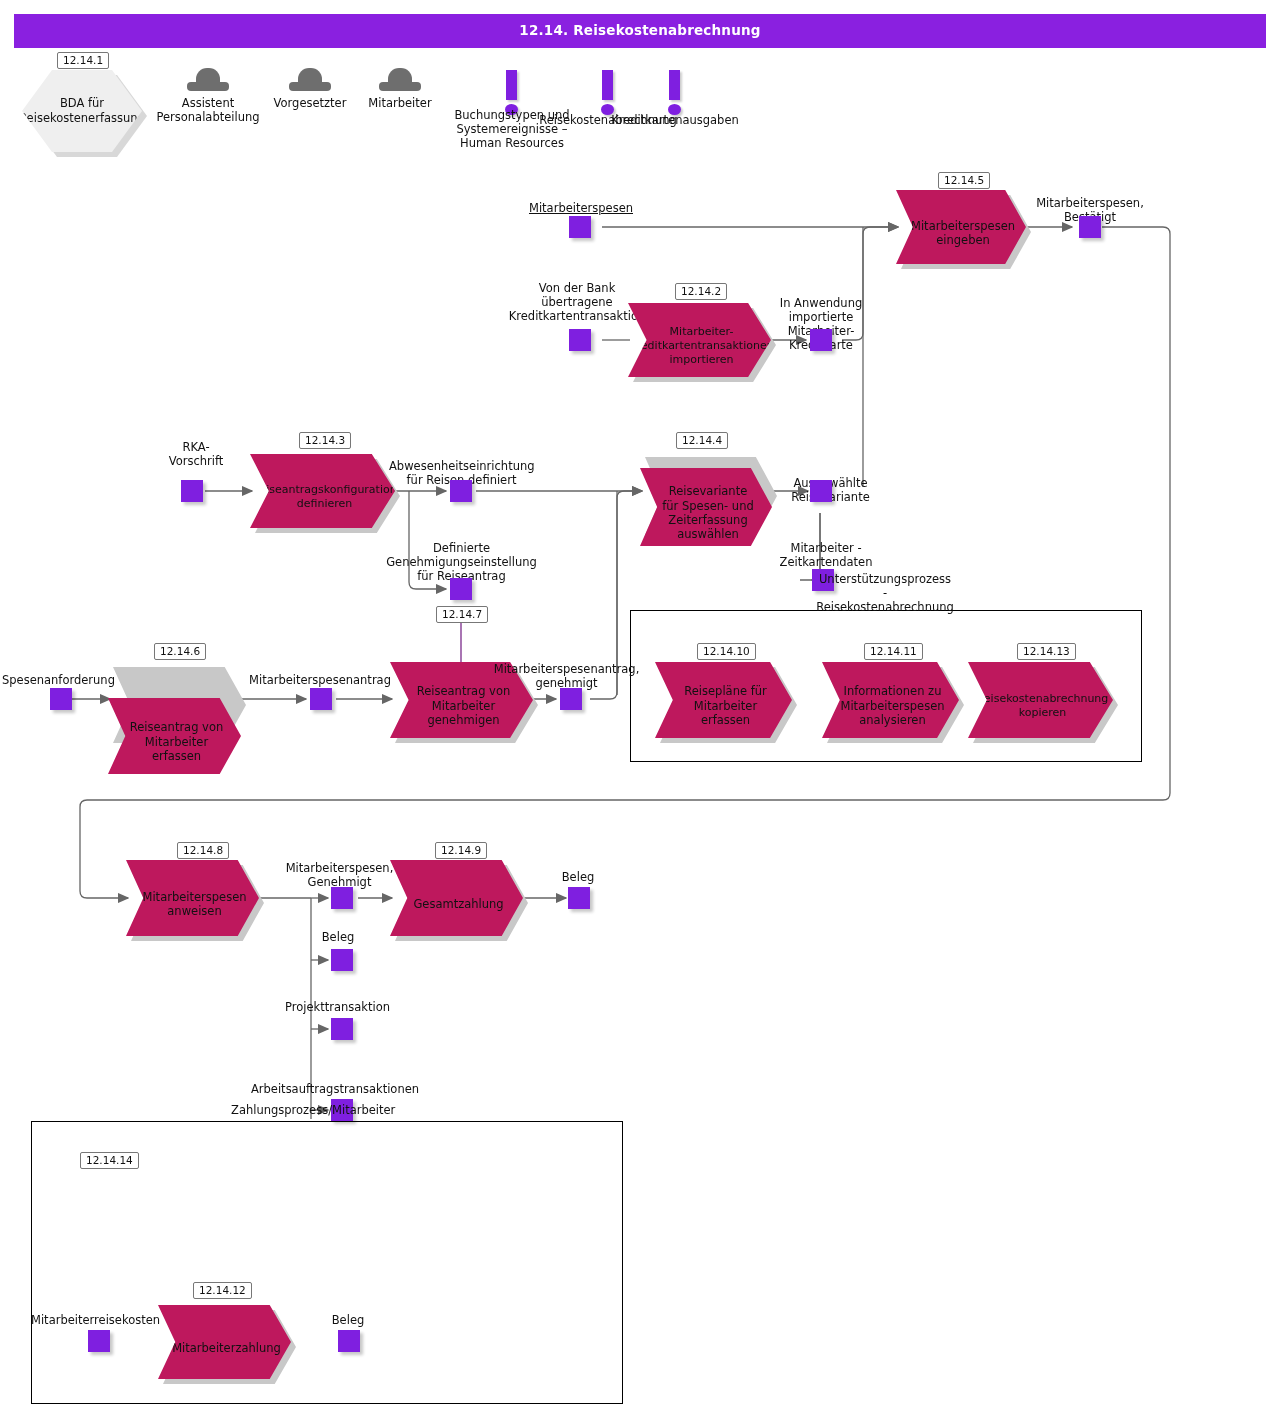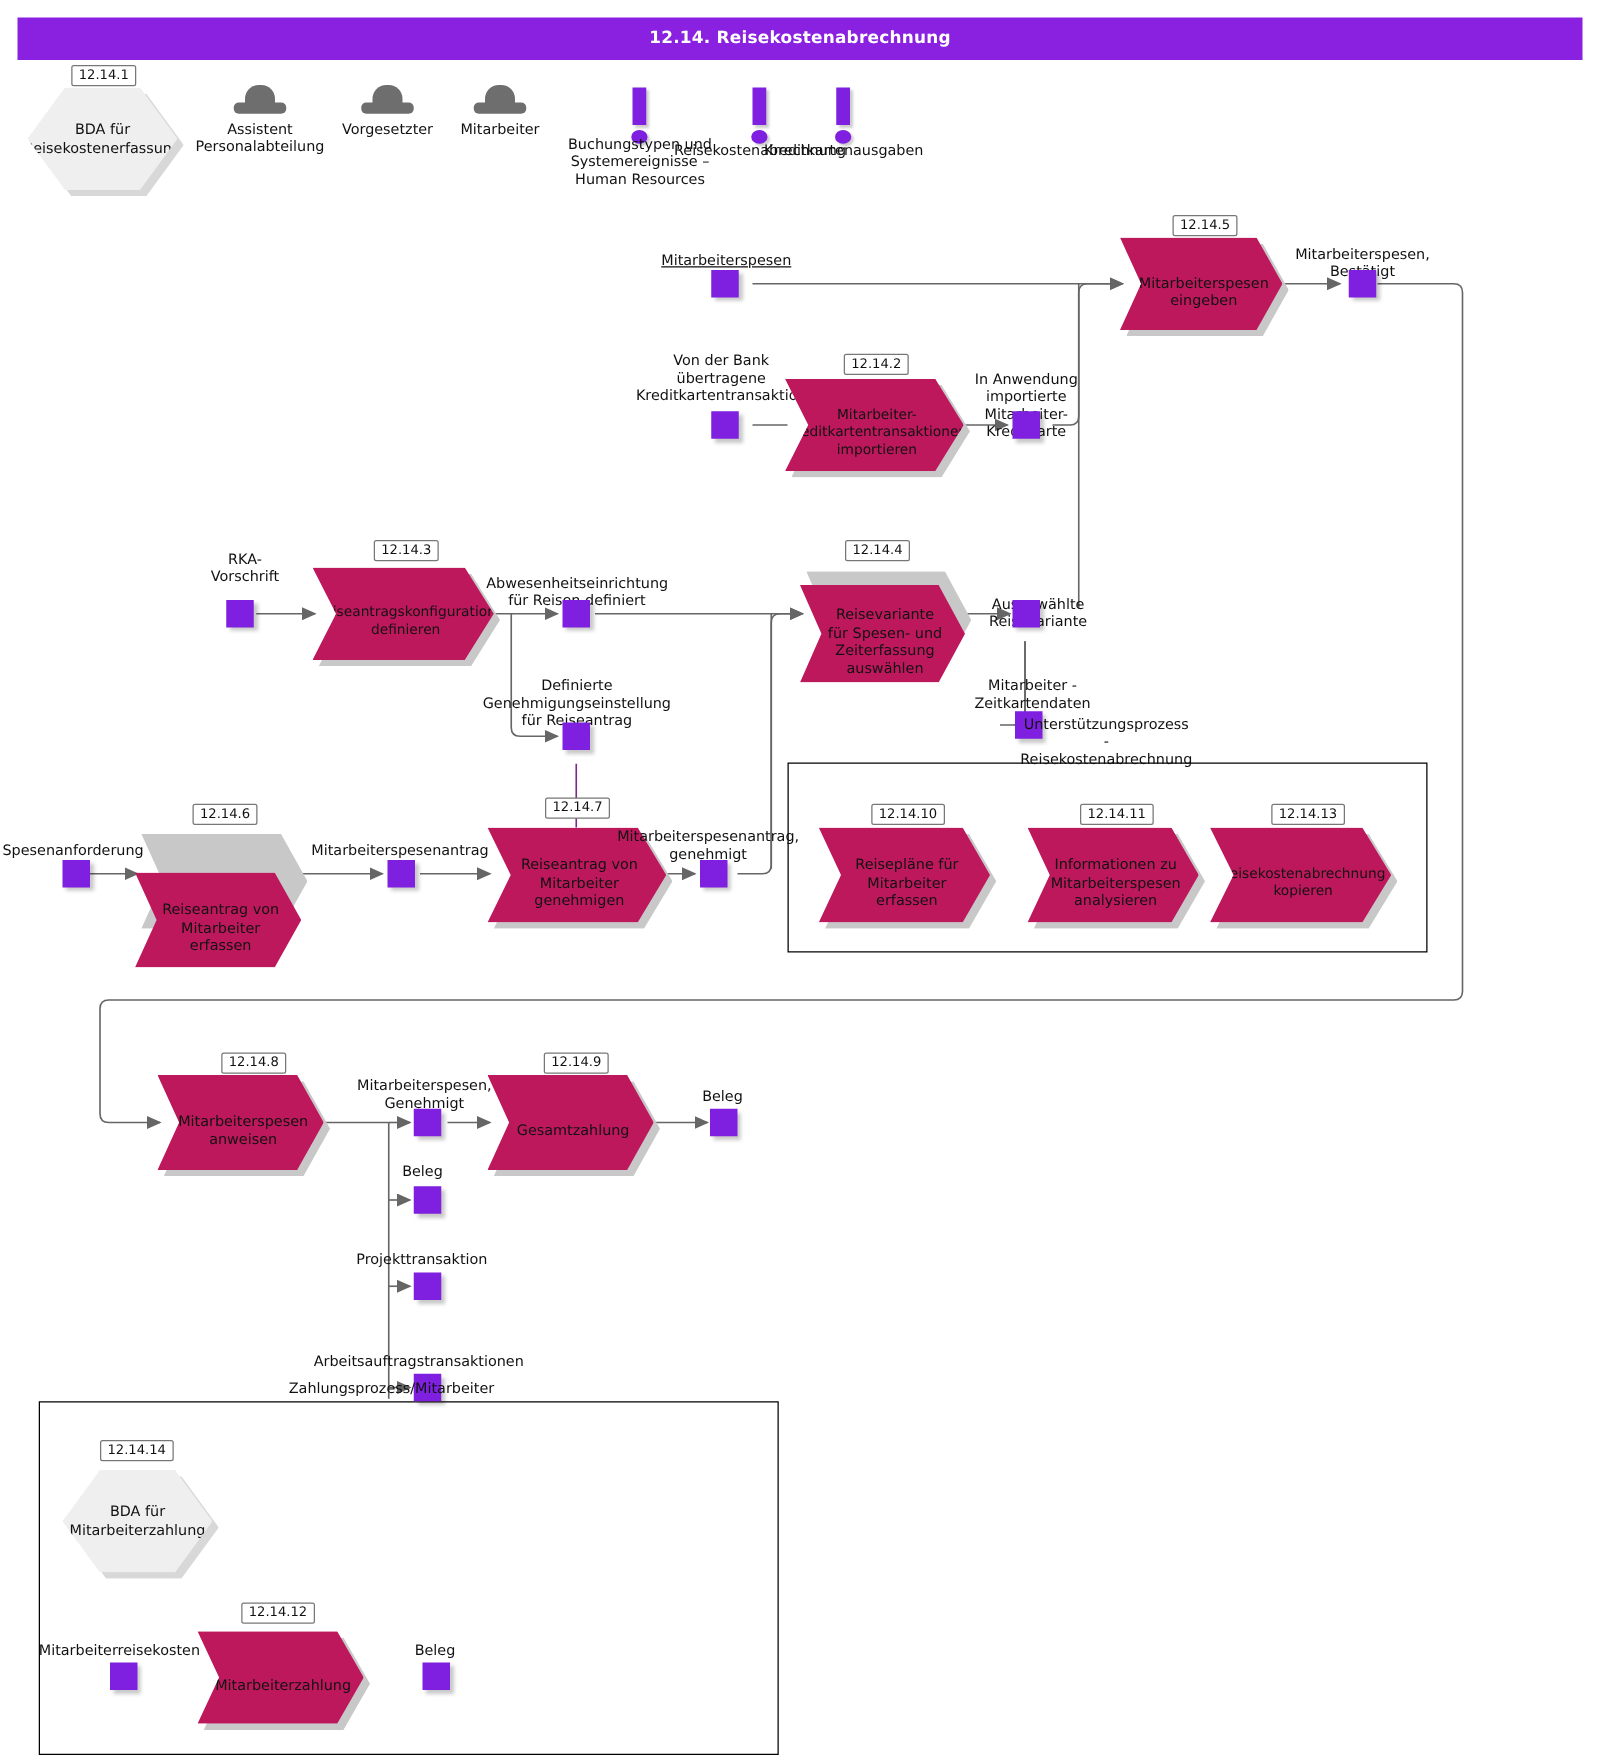--- a/index.html
+++ b/index.html
@@ -294,21 +294,21 @@
   <div class="idtag" style="left:154px;top:643px;">12.14.6</div>
 
   <div class="lbl" style="left:240px;top:673px;width:160px;">Mitarbeiterspesenantrag</div>
   <div class="sq" style="left:310px;top:688px;"></div>
 
   <div class="procwrap" style="left:390px;top:662px;width:143px;height:76px;">
     <div class="procshadow" style="left:5px;top:5px;width:143px;height:76px;"></div>
     <div class="proc" style="left:0;top:0;width:143px;height:76px;">Reiseantrag von
 Mitarbeiter genehmigen</div>
   </div>
-  <div class="idtag" style="left:436px;top:638px;">12.14.7</div>
+  <div class="idtag" style="left:436px;top:606px;">12.14.7</div>
 
   <div class="lbl" style="left:489px;top:662px;width:155px;">Mitarbeiterspesenantrag,
 genehmigt</div>
   <div class="sq" style="left:560px;top:688px;"></div>
 
   <div class="procwrap" style="left:655px;top:662px;width:137px;height:76px;">
     <div class="procshadow" style="left:5px;top:5px;width:137px;height:76px;"></div>
     <div class="proc" style="left:0;top:0;width:137px;height:76px;">Reisepläne für
 Mitarbeiter erfassen</div>
   </div>
@@ -353,25 +353,20 @@
   <div class="sq" style="left:331px;top:949px;"></div>
 
   <div class="lbl" style="left:265px;top:1000px;width:145px;">Projekttransaktion</div>
   <div class="sq" style="left:331px;top:1018px;"></div>
 
   <div class="lbl" style="left:249px;top:1082px;width:172px;">Arbeitsauftragstransaktionen</div>
   <div class="sq" style="left:331px;top:1099px;"></div>
 
   <div class="lbl left" style="left:231px;top:1103px;width:200px;">Zahlungsprozess/Mitarbeiter</div>
 
-  <div class="hexwrap" style="left:50px;top:1176px;width:120px;height:82px;">
-    <div class="hexshadow" style="left:5px;top:5px;width:120px;height:82px;"></div>
-    <div class="hex" style="left:0;top:0;width:120px;height:82px;">BDA für
-Mitarbeiterzahlung</div>
-  </div>
   <div class="idtag" style="left:80px;top:1152px;">12.14.14</div>
 
   <div class="lbl left" style="left:31px;top:1313px;width:150px;">Mitarbeiterreisekosten</div>
   <div class="sq" style="left:88px;top:1330px;"></div>
 
   <div class="procwrap" style="left:158px;top:1305px;width:133px;height:74px;">
     <div class="procshadow" style="left:5px;top:5px;width:133px;height:74px;"></div>
     <div class="proc" style="left:0;top:0;width:133px;height:74px;">Mitarbeiterzahlung</div>
   </div>
   <div class="idtag" style="left:193px;top:1282px;">12.14.12</div>

